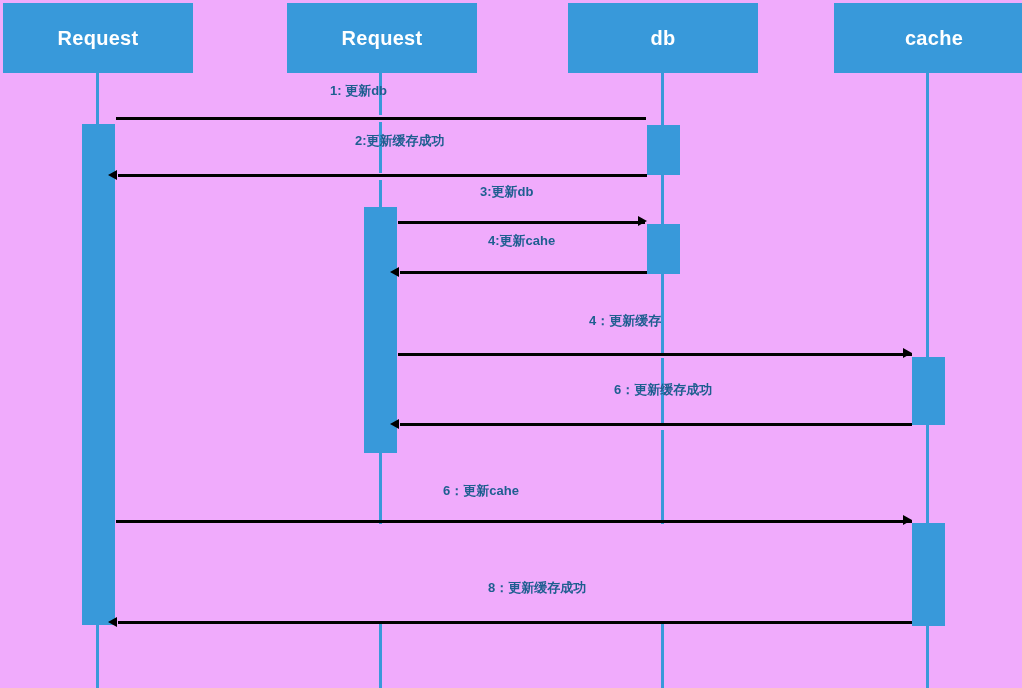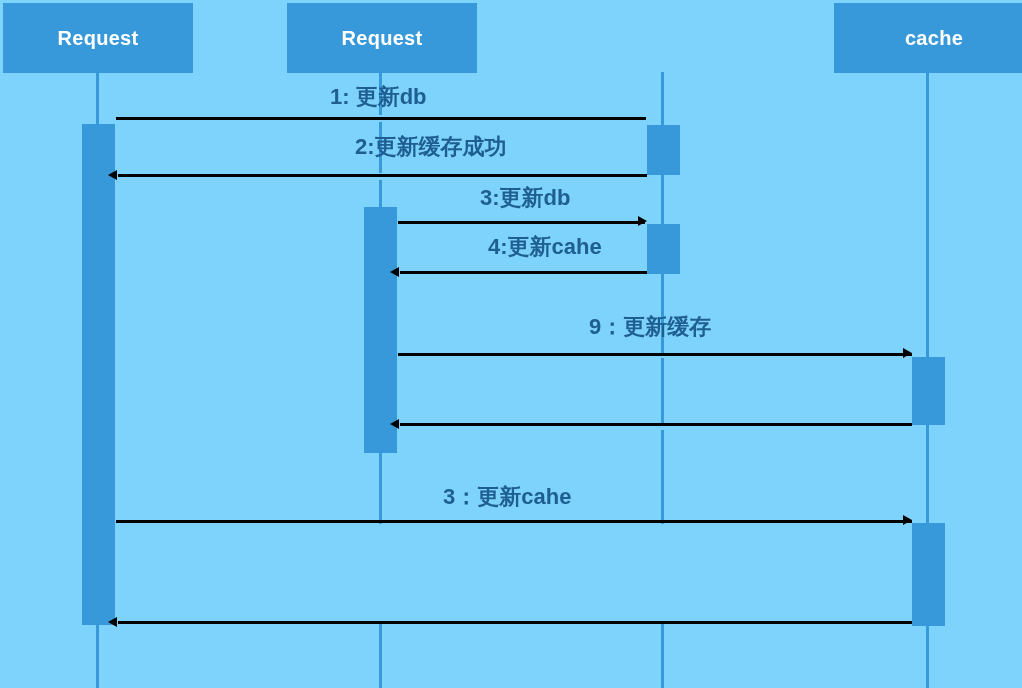--- a/index.html
+++ b/index.html
@@ -4,21 +4,21 @@
 <style>
   html, body {
     margin: 0; padding: 0;
     background: #000000;
     font-family: "Liberation Sans", "DejaVu Sans", sans-serif;
   }
   .stage {
     position: relative;
     width: 1022px;
     height: 688px;
-    background: #7dd3fc;
+    background: #f0abfc;
     overflow: hidden;
     text-align: right;
   }
   .actor-box {
     position: absolute;
     top: 3px;
     height: 70px;
     background: #3899DA;
     color: #FFFFFF;
     font-size: 20px;
@@ -53,35 +53,38 @@
   .arrow-head-right {
     position: absolute;
     width: 0; height: 0;
     border-top: 5px solid transparent;
     border-bottom: 5px solid transparent;
     border-left: 9px solid #000000;
   }
   .msg-label {
     position: absolute;
     color: #1E5E90;
-    font-size: 22px;
+    font-size: 13px;
     font-weight: 700;
     white-space: nowrap;
   }
 </style>
 </head>
 <body>
 
 <div class="stage">
 
   <div class="actor-box" style="left:3px;   width:190px;">
     <span>Request</span>
   </div>
   <div class="actor-box" style="left:287px; width:190px;">
     <span>Request</span>
+  </div>
+  <div class="actor-box" style="left:568px; width:190px;">
+    <span>db</span>
   </div>
   <div class="actor-box" style="left:834px; width:200px;">
     <span>cache</span>
   </div>
 
   <div class="lifeline-seg" style="left:96px; top:73px;  height:51px;"></div>
   <div class="lifeline-seg" style="left:96px; top:625px; height:63px;"></div>
   <div class="activation-bar" style="left:82px; top:124px; height:501px;"></div>
 
   <div class="lifeline-seg" style="left:379px; top:73px;  height:42px;"></div>
@@ -119,16 +122,18 @@
   <div class="arrow-head-left" style="left:390px; top:419px;"></div>
   <div class="msg-arrow" style="left:116px; top:520px; width:796px;"></div>
   <div class="arrow-head-right" style="left:903px; top:515px;"></div>
   <div class="msg-arrow" style="left:118px; top:621px; width:794px;"></div>
   <div class="arrow-head-left" style="left:108px; top:617px;"></div>
 
   <div class="msg-label" style="left:330px; top:82px;">1: 更新db</div>
   <div class="msg-label" style="left:355px; top:132px;">2:更新缓存成功</div>
   <div class="msg-label" style="left:480px; top:183px;">3:更新db</div>
   <div class="msg-label" style="left:488px; top:232px;">4:更新cahe</div>
-  <div class="msg-label" style="left:589px; top:312px;">9：更新缓存</div>
-  <div class="msg-label" style="left:443px; top:482px;">3：更新cahe</div>
+  <div class="msg-label" style="left:589px; top:312px;">4：更新缓存</div>
+  <div class="msg-label" style="left:614px; top:381px;">6：更新缓存成功</div>
+  <div class="msg-label" style="left:443px; top:482px;">6：更新cahe</div>
+  <div class="msg-label" style="left:488px; top:579px;">8：更新缓存成功</div>
 
 </div>
 
 </body></html>

